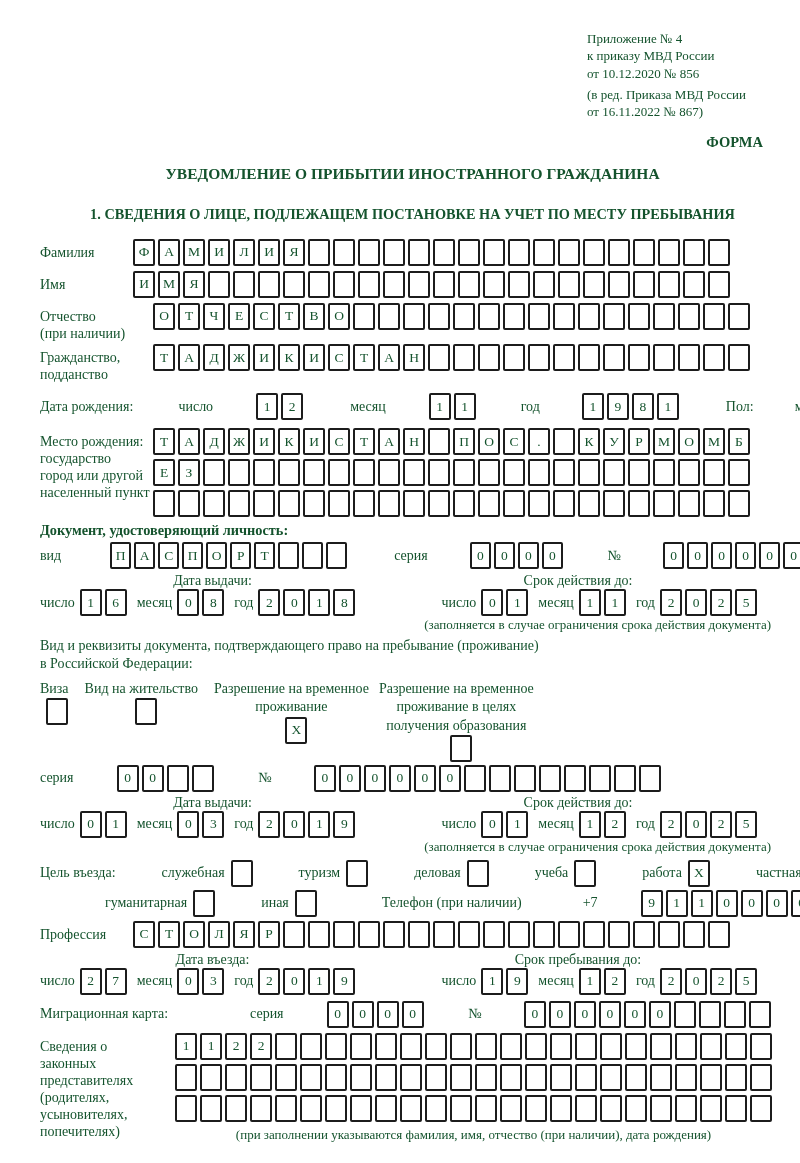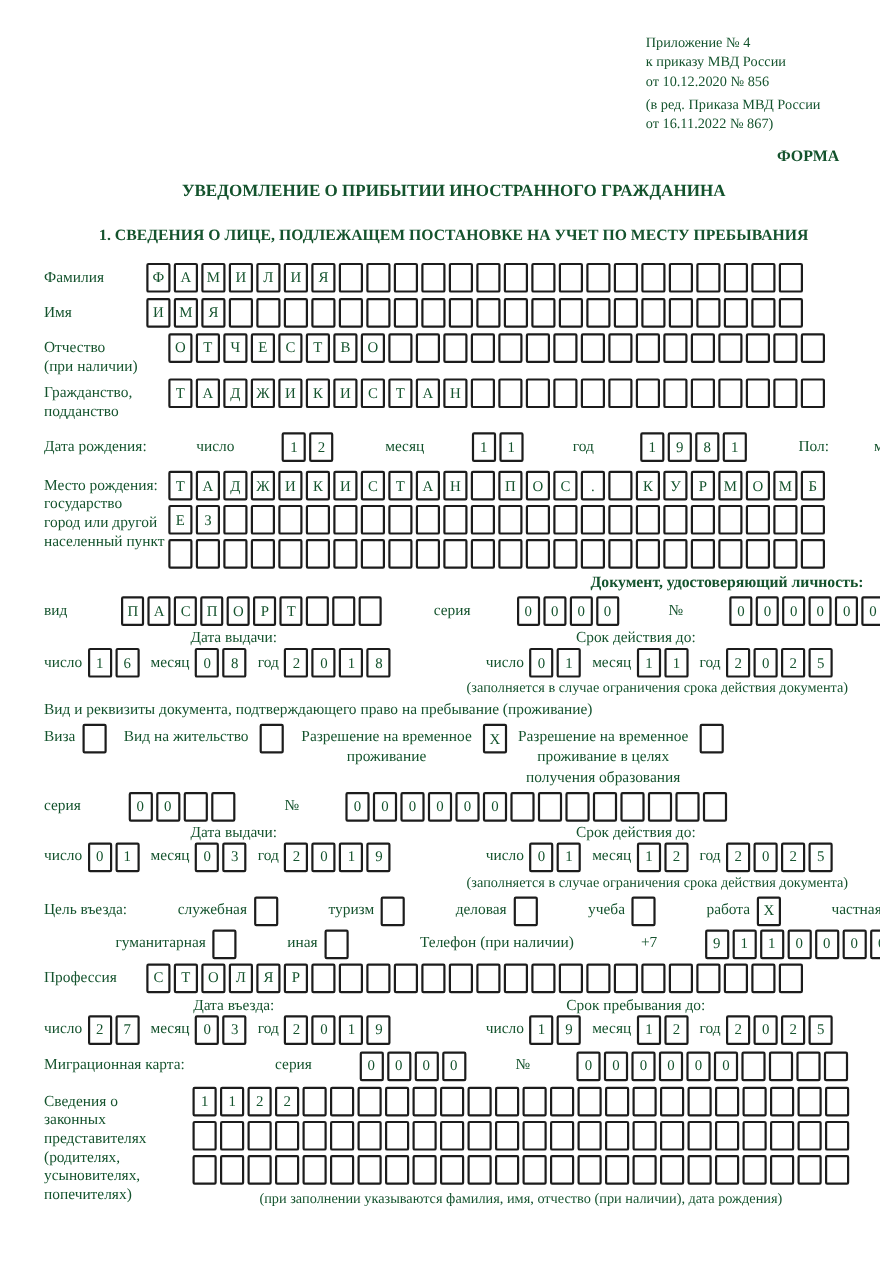--- a/index.html
+++ b/index.html
@@ -36,36 +36,36 @@
   .stack { display:flex; flex-direction:column; gap:4px; }
 
   .inl { display:flex; align-items:center;gap:37px; }
   .lbl { flex:none; }
   .ml4{margin-left:4px}.ml5{margin-left:5px}.ml6{margin-left:6px}.ml8{margin-left:8px}
   .ml10{margin-left:10px}.ml12{margin-left:12px}.ml16{margin-left:16px}.ml45{margin-left:45px}
 
   .mt2{margin-top:2px}.mt3{margin-top:3px}.mt4{margin-top:4px}.mt5{margin-top:5px}
   .mt6{margin-top:6px}.mt8{margin-top:8px}.mt10{margin-top:10px}.mt16{margin-top:16px}
 
-  .center-bold { text-align:right; font-weight:bold; font-size:14.3px; }
+  .center-bold { text-align:left; font-weight:bold; font-size:14.3px; }
 
   .dh { display:flex; font-size:14px; }
   .dh .l { width:345px; text-align:center; }
   .dh .r { flex:1; text-align:center; margin-right:14px; }
 
   .daterow { display:flex; align-items:center; }
   .dg { display:flex; align-items:center; }
   .dg .dgl { margin-right:5px; }
   .dg .mlx { margin-left:10px; }
   .dg.right { margin-left:auto; margin-right:28px; }
 
   .note { text-align:right; font-size:13px; margin-right:14px; margin-top:1px; }
 
   .cbrow { display:flex; align-items:flex-start; }
-  .cbitem { display:flex; align-items:flex-start; }
+  .cbitem { display:flex; align-items:center;flex-direction:column; }
   .cbitem .txt { line-height:1.3; padding-top:4px; }
   .cbitem .txt.ctr { text-align:center; }
   .cbitem .cb { margin-left:10px; }
 
   .opt { display:flex; align-items:center; margin-left:9px; }
   .opt .cb { margin-left:6px; }
 
   .bnote { font-size:13px; text-align:center; margin-top:5px; }
 </style>
 </head>
@@ -410,20 +410,21 @@
           <span class="cell">2</span>
           <span class="cell">0</span>
           <span class="cell">2</span>
           <span class="cell">5</span>
         </span>
     </div>
   </div>
   <div class="note">(заполняется в случае ограничения срока действия документа)</div>
 
   <div class="mt5">Вид и реквизиты документа, подтверждающего право на пребывание (проживание)</div>
+  <div class="mt2">в Российской Федерации:</div>
 
   <div class="cbrow mt4">
     <div class="cbitem">
       <span class="txt">Виза</span>
       <span class="cb" style="margin-left:6px"></span>
     </div>
     <div class="cbitem ml16">
       <span class="txt">Вид на жительство</span>
       <span class="cb ml16"></span>
     </div>

